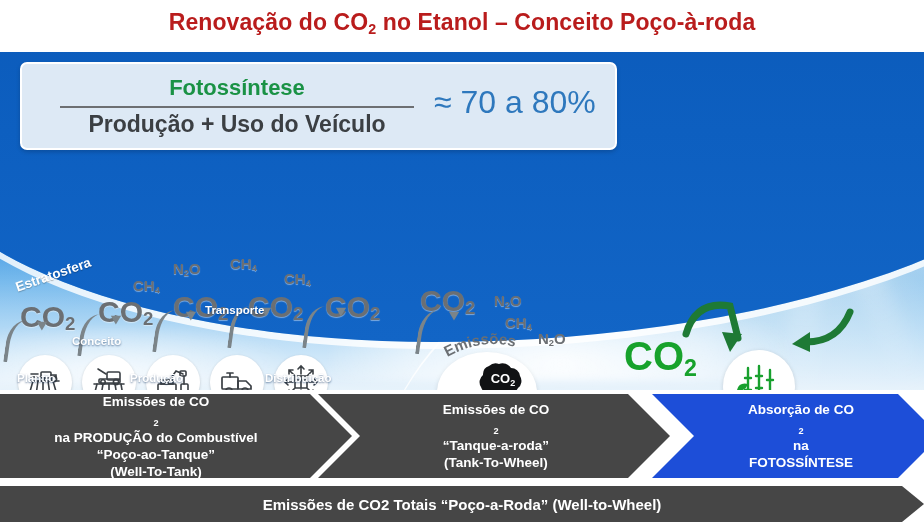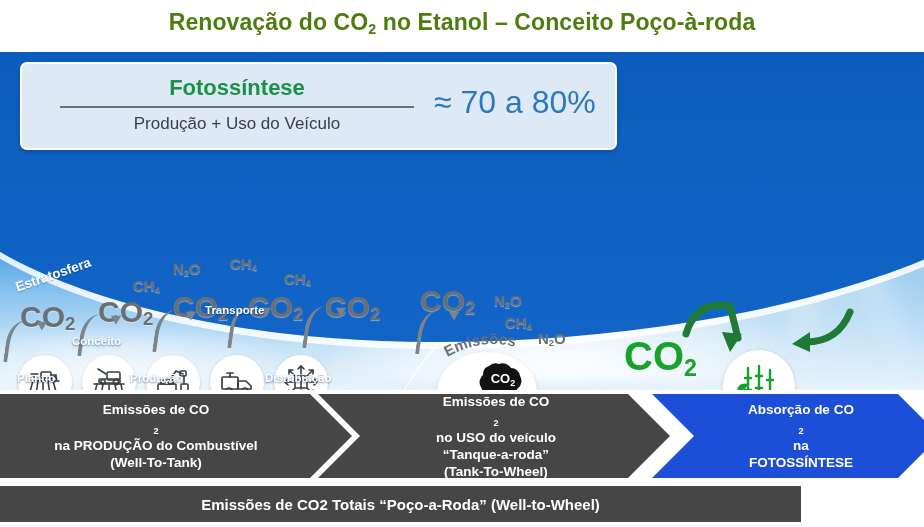--- a/index.html
+++ b/index.html
@@ -7,21 +7,21 @@
     width:924px;height:527px;overflow:hidden;
     background:#ffffff;
     font-family:"Liberation Sans", sans-serif;
     -webkit-font-smoothing:antialiased;
   }
   .page{position:relative;width:924px;height:527px;}
 
   
   .title{
     position:absolute;left:0;top:9px;width:924px;text-align:center;
-    font-size:23px;font-weight:bold;color:#4d7c0f;letter-spacing:.1px;
+    font-size:23px;font-weight:bold;color:#b91c1c;letter-spacing:.1px;
     white-space:nowrap;
   }
   .title sub{font-size:.62em;vertical-align:baseline;position:relative;top:4px;}
 
   
   .scene{
     position:absolute;left:0;top:52px;width:924px;height:338px;overflow:hidden;
     background:
       radial-gradient(circle at 810px 92px, rgba(255,255,255,1) 0%, rgba(255,255,255,.95) 7%, rgba(255,252,245,.55) 14%, rgba(200,230,255,0) 30%),
       linear-gradient(to bottom, #0d5fc0 0%, #1169c9 22%, #2f8ade 46%, #63b0ea 68%, #9fd0f3 86%, #cfe6f8 100%);
@@ -139,21 +139,21 @@
 
   
   .formula{
     position:absolute;left:20px;top:62px;width:593px;height:84px;
     background:#dde9f5;border:2px solid #ffffff;border-radius:7px;
     box-shadow:0 2px 4px rgba(0,0,0,.18);
   }
   .frac{position:absolute;left:30px;top:10px;width:370px;text-align:center;}
   .frac-num{font-size:22px;font-weight:bold;color:#1a9245;line-height:28px;}
   .frac-bar{height:2px;background:#6d6f72;margin:4px 8px 4px 8px;}
-  .frac-den{font-size:17px;font-weight:normal;color:#3b3f43;line-height:24px;}
+  .frac-den{font-size:23px;font-weight:bold;color:#3b3f43;line-height:24px;}
   .pct{
     position:absolute;left:412px;top:20px;width:170px;text-align:left;
     font-size:32px;font-weight:normal;color:#2e78bd;white-space:nowrap;
   }
 
   
   .chevrow{position:absolute;left:0;top:394px;width:924px;height:84px;}
   .chev{
     position:absolute;top:0;height:84px;
     display:flex;align-items:center;justify-content:center;text-align:center;
@@ -166,21 +166,21 @@
   .chev.c2{left:318px;width:352px;background:#464646;
     clip-path:polygon(0 0, 310px 0, 352px 50%, 310px 100%, 0 100%, 42px 50%);}
   .chev.c3{left:652px;width:288px;background:#1d4ed8;
     clip-path:polygon(0 0, 246px 0, 288px 50%, 246px 100%, 0 100%, 42px 50%);}
   .chev.c1 .txt{padding-right:40px;}
   .chev.c2 .txt{padding-left:44px;padding-right:40px;}
   .chev.c3 .txt{padding-left:46px;padding-right:36px;}
 
   
   .totalbar{
-    position:absolute;left:0;top:486px;width:801px;height:36px;background:#464646;
+    position:absolute;left:0;top:486px;width:924px;height:36px;background:#464646;
     clip-path:polygon(0 0, 902px 0, 924px 50%, 902px 100%, 0 100%);
     display:flex;align-items:center;justify-content:center;
     color:#fff;font-size:15px;font-weight:bold;
   }
 </style>
 </head>
 <body>
 
 <div class="page">
 
@@ -359,27 +359,27 @@
       <div class="frac-den">Produção + Uso do Veículo</div>
     </div>
     <div class="pct">≈ 70 a 80%</div>
   </div>
 
   <div class="chevrow">
     <div class="chev c1">
       <div class="txt">
         <span><span>Emissões de CO</span><sub>2</sub></span>
         <span>na PRODUÇÃO do Combustível</span>
+        <span>“Poço-ao-Tanque”</span>
         <span>(Well-To-Tank)</span>
       </div>
     </div>
     <div class="chev c2">
       <div class="txt">
         <span><span>Emissões de CO</span><sub>2</sub></span>
-        <span>no USO do veículo</span>
         <span>“Tanque-a-roda”</span>
         <span>(Tank-To-Wheel)</span>
       </div>
     </div>
     <div class="chev c3">
       <div class="txt">
         <span><span>Absorção de CO</span><sub>2</sub><span> na</span></span>
         <span>FOTOSSÍNTESE</span>
       </div>
     </div>

